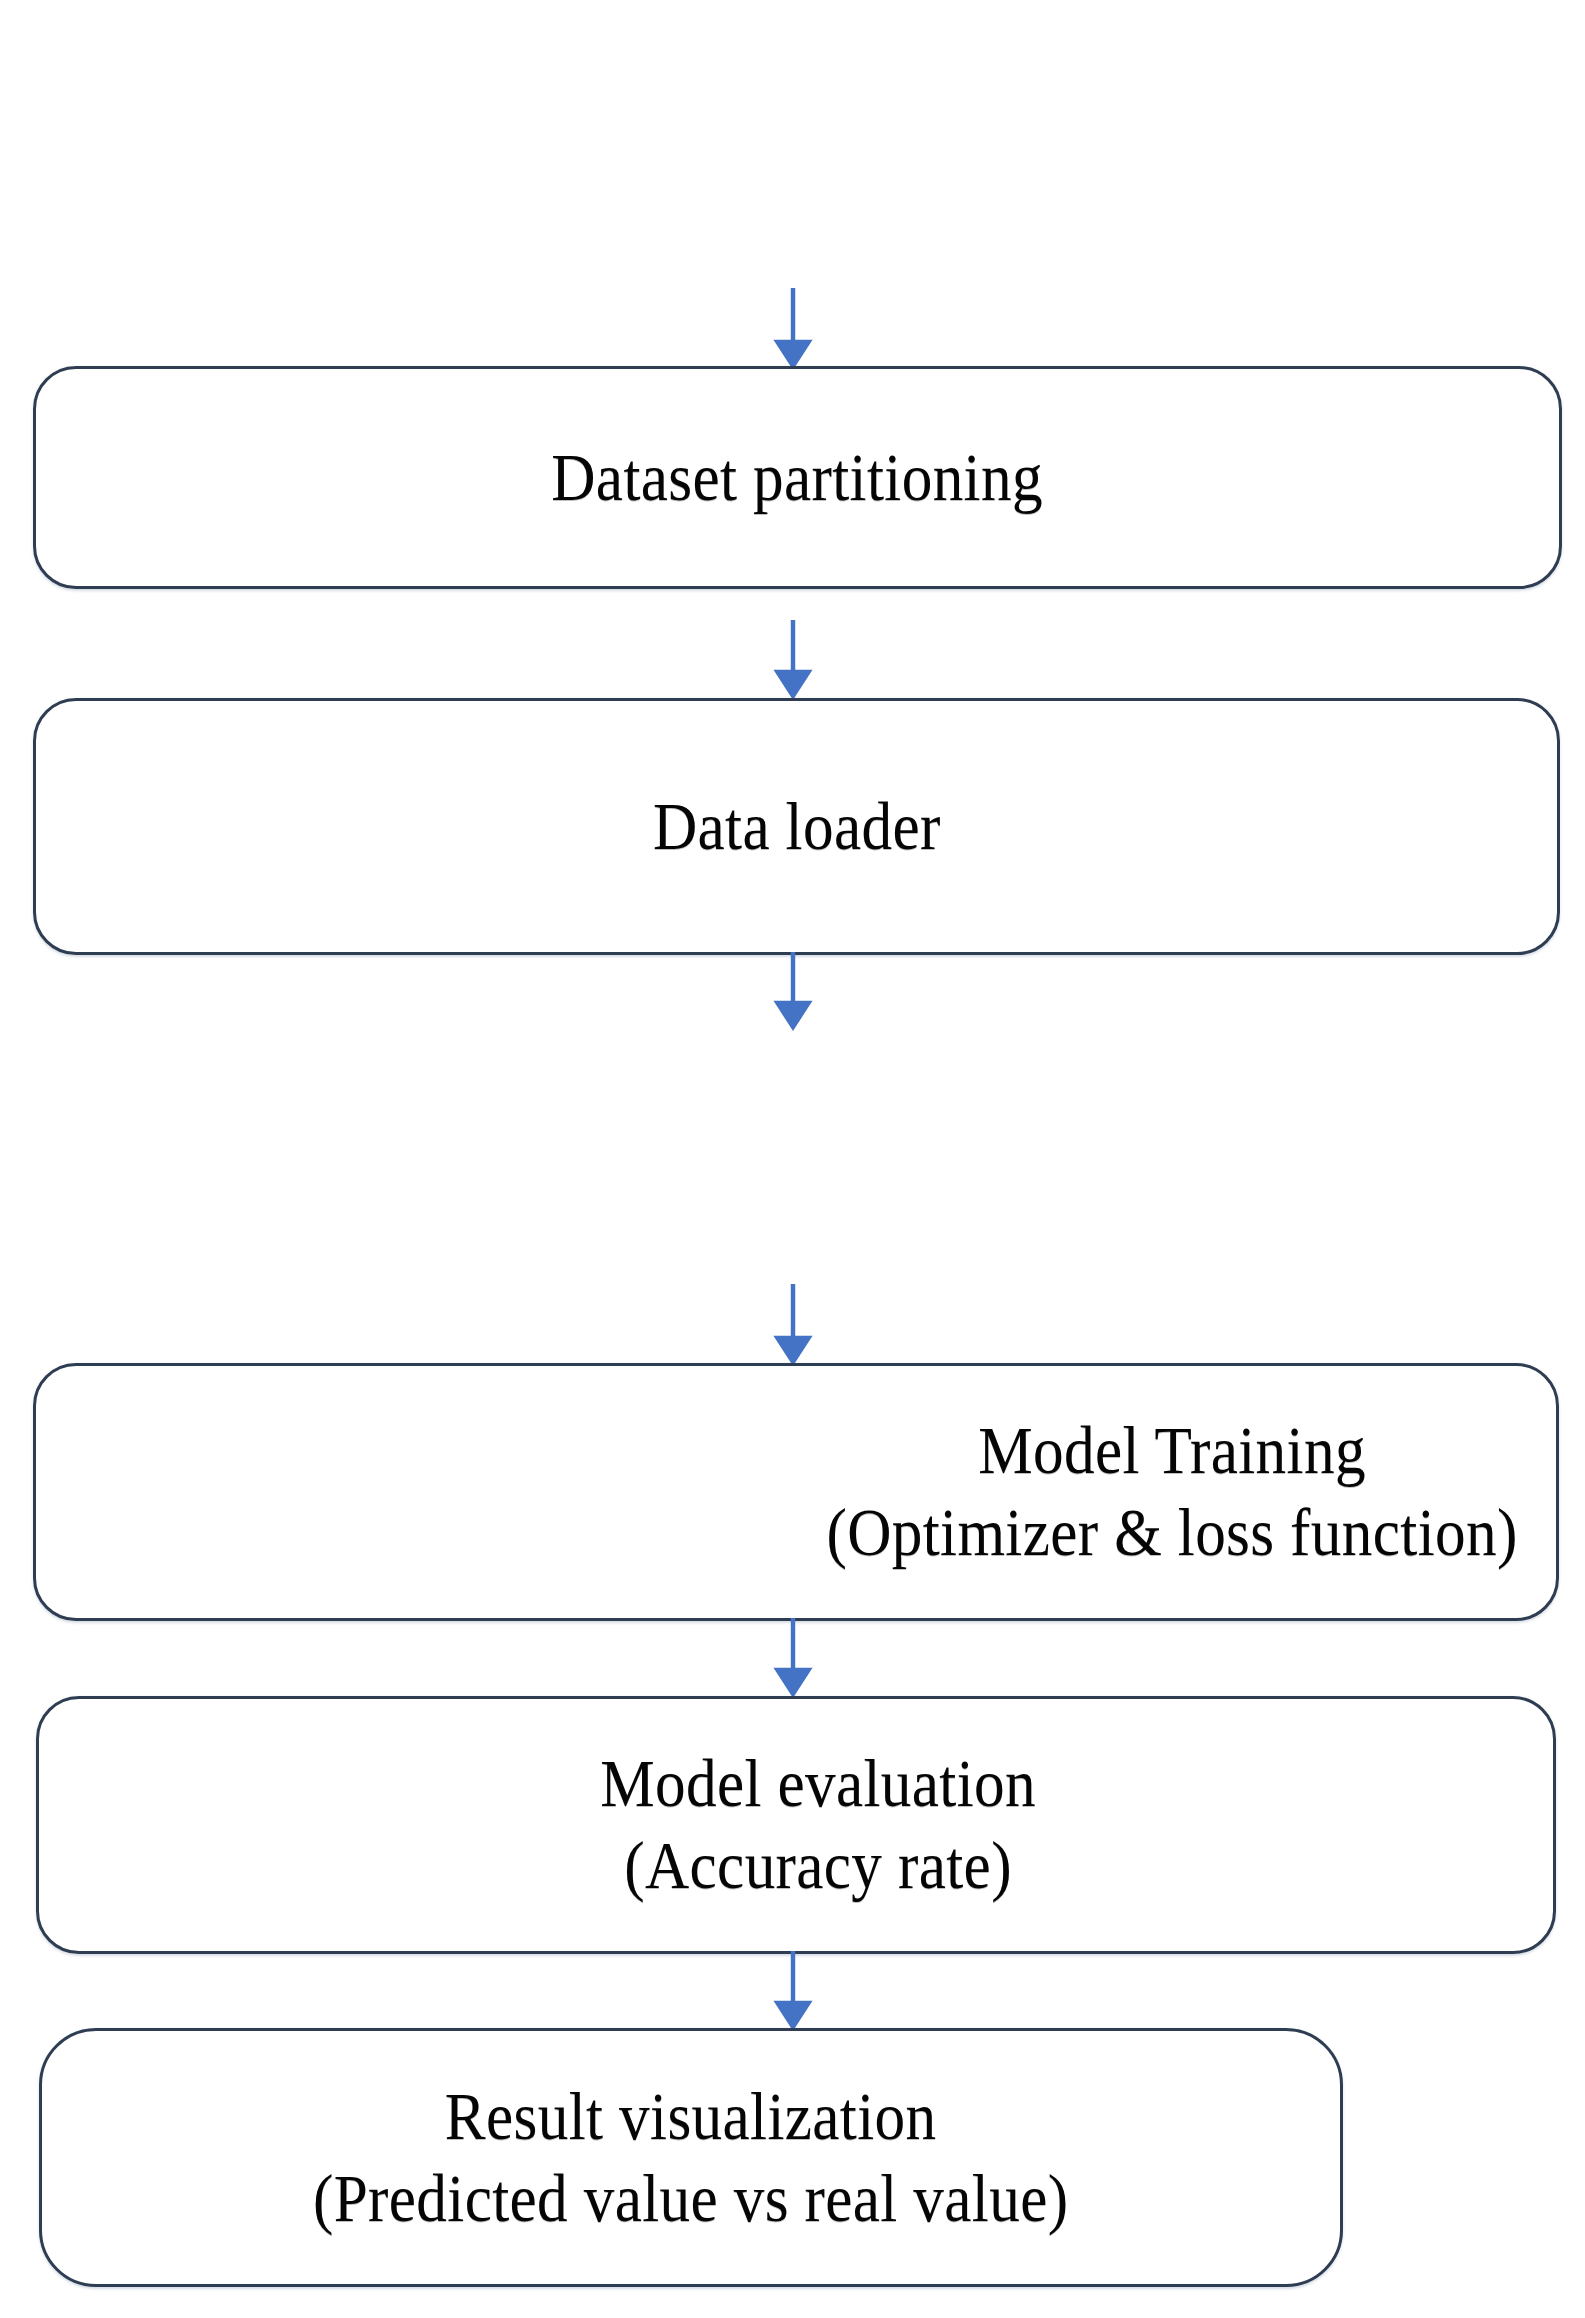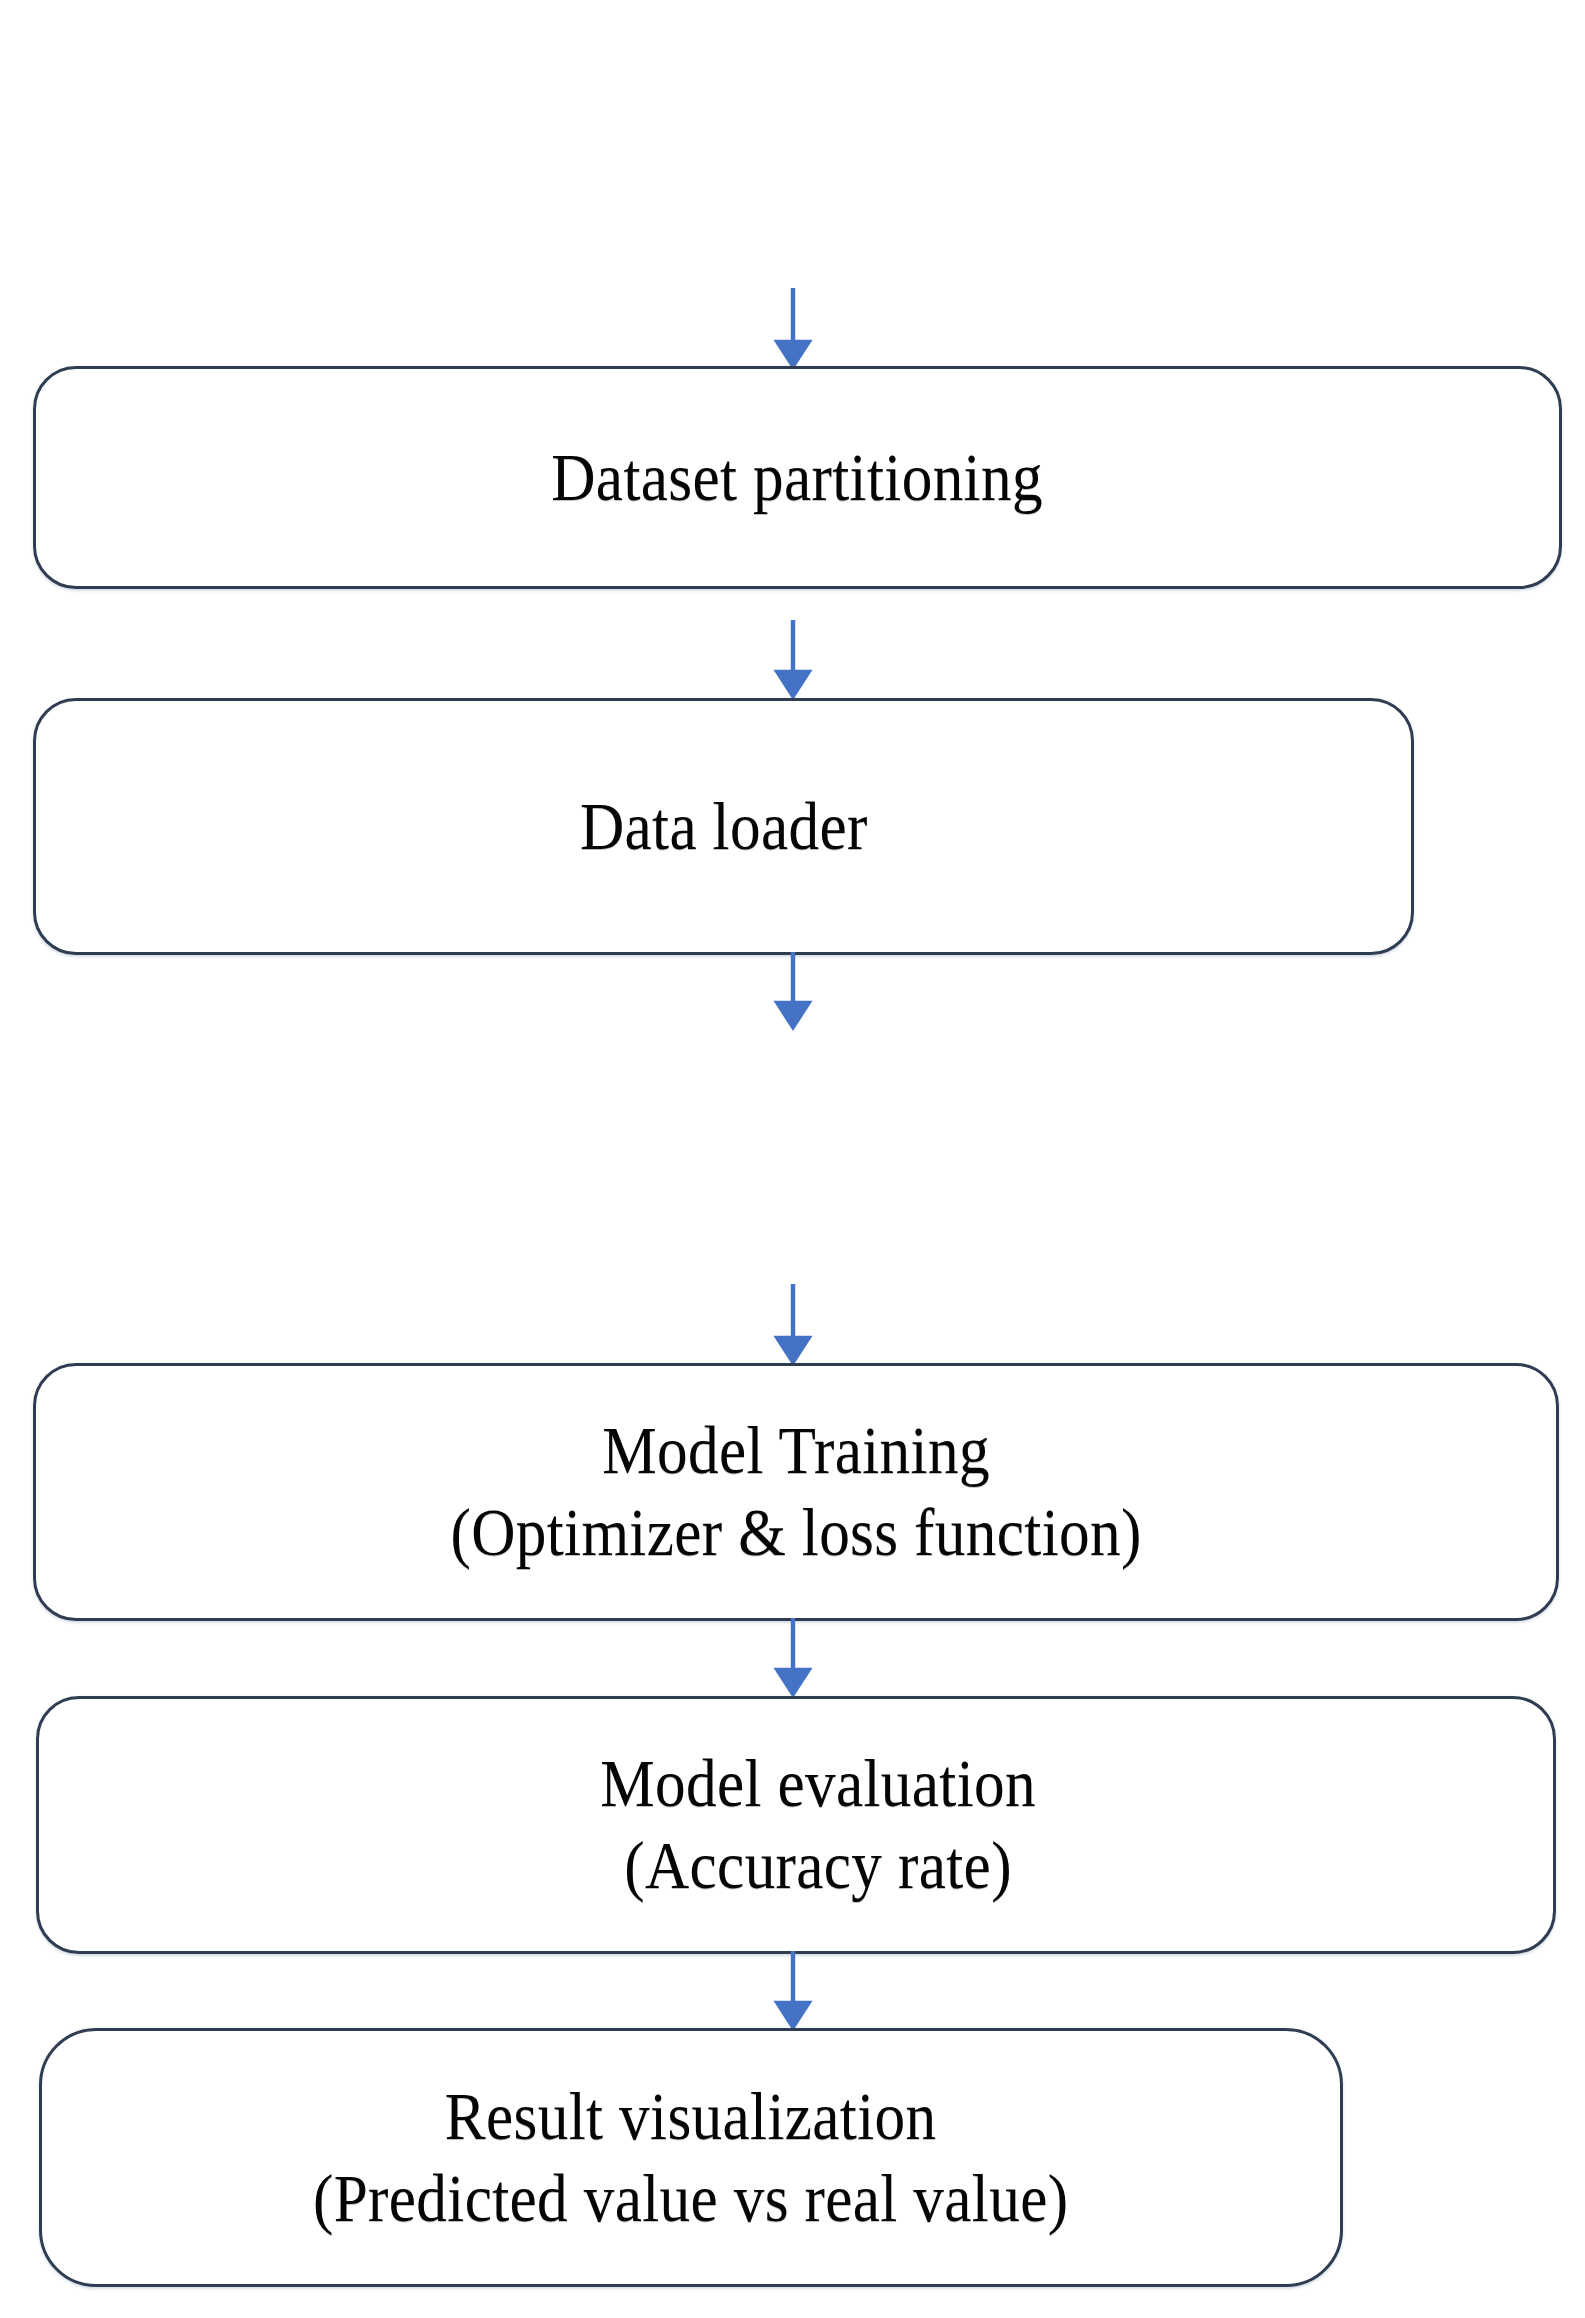--- a/index.html
+++ b/index.html
@@ -37,23 +37,23 @@
     letter-spacing: 0.4px;
     transform: scaleX(0.90);
     transform-origin: center center;
     white-space: pre-line;
     text-shadow: 0 0.9px 0 rgba(0,0,0,0.25);
   }
 
   
   #node-0 { left: 29.5px;  top: 29px;   width: 1535px; height: 261px; border-radius: 55px; }
   #node-1 { left: 33px;  top: 366px;  width: 1529px; height: 223px; border-radius: 43px; }
-  #node-2 { left: 33px;  top: 698px;  width: 1381px; height: 257px; border-radius: 43px; }
+  #node-2 { left: 33px;  top: 698px;  width: 1527px; height: 257px; border-radius: 43px; }
   #node-3 { left: 38px;  top: 1028px; width: 1519px; height: 259px; border-radius: 43px; }
-  #node-4 { left: 33px;  top: 1363px; width: 1526px; height: 258px; border-radius: 43px; }
+  #node-4 { left: 33px;  top: 1363px; width: 1526px; height: 258px; border-radius: 43px; justify-content: flex-end; }
   #node-5 { left: 36px;  top: 1696px; width: 1520px; height: 258px; border-radius: 43px; padding-left: 44px; }
   #node-6 { left: 39px;  top: 2028px; width: 1304px; height: 259px; border-radius: 57px; }
 
   
   .arrow {
     position: absolute;
     width: 54px;
   }
   .arrow svg { display: block; overflow: visible; }
 

